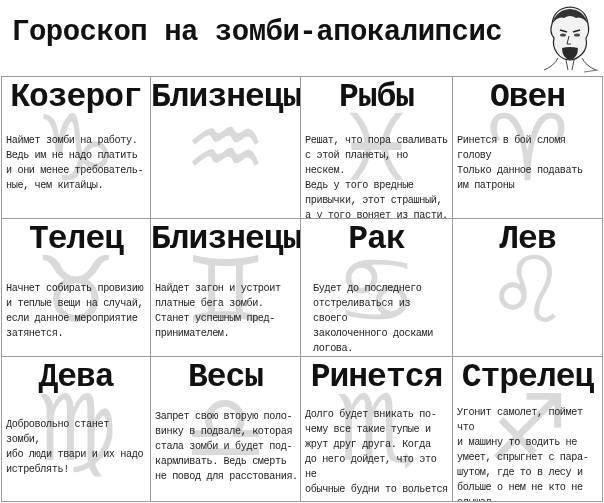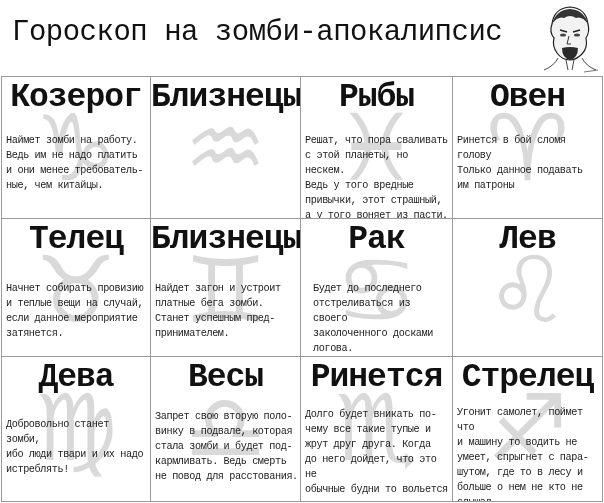--- a/index.html
+++ b/index.html
@@ -1,18 +1,18 @@
 <!DOCTYPE html>
 <html><head>
 <meta charset="utf-8">
 <style>
   html, body { margin: 0; padding: 0; background: #ffffff; }
   body { width: 604px; height: 503px; position: relative; overflow: hidden; font-family: "Liberation Mono", "DejaVu Sans Mono", monospace; color: #111; }
   .header { position: absolute; left: 0; top: 0; width: 604px; height: 76px; }
-  .title { position: absolute; left: 12px; top: 16px; font-family: "Liberation Mono", "DejaVu Sans Mono", monospace; font-size: 29px; font-weight: normal; letter-spacing: -0.5px; color: #111; white-space: nowrap; }
+  .title { position: absolute; left: 12px; top: 16px; font-family: "Liberation Mono", "DejaVu Sans Mono", monospace; font-size: 29px; font-weight: bold; letter-spacing: -0.5px; color: #111; white-space: nowrap; }
   .zombie { position: absolute; left: 538px; top: 4px; width: 62px; height: 70px; }
   .grid { position: absolute; left: 1px; top: 76px; width: 602px; height: 426px; border: 1.5px solid #9a9a9a; box-sizing: border-box; display: grid; grid-template-columns: 149px 150px 152px 1fr; grid-template-rows: 142px 138px 1fr; }
   .cell { position: relative; border-right: 1.5px solid #9a9a9a; border-bottom: 1.5px solid #9a9a9a; overflow: hidden; }
   .cell.c4 { border-right: none; }
   .cell.r3 { border-bottom: none; }
   .sign-name { position: absolute; left: 0; right: 0; top: 2px; text-align: center; font-family: "Liberation Mono", "DejaVu Sans Mono", monospace; font-size: 33px; font-weight: bold; color: #111; letter-spacing: -1px; z-index: 2; }
   .glyph { position: absolute; left: 0; right: 0; top: 26px; text-align: center; font-family: "DejaVu Sans", sans-serif; font-size: 92px; color: #d9d9d9; line-height: 1; z-index: 0; }
   .desc { position: absolute; left: 4px; right: 2px; font-family: "Liberation Mono", "DejaVu Sans Mono", monospace; font-size: 10.2px; line-height: 15px; color: #222; z-index: 2; white-space: pre-line; letter-spacing: -0.4px; }
 </style>
 </head>

